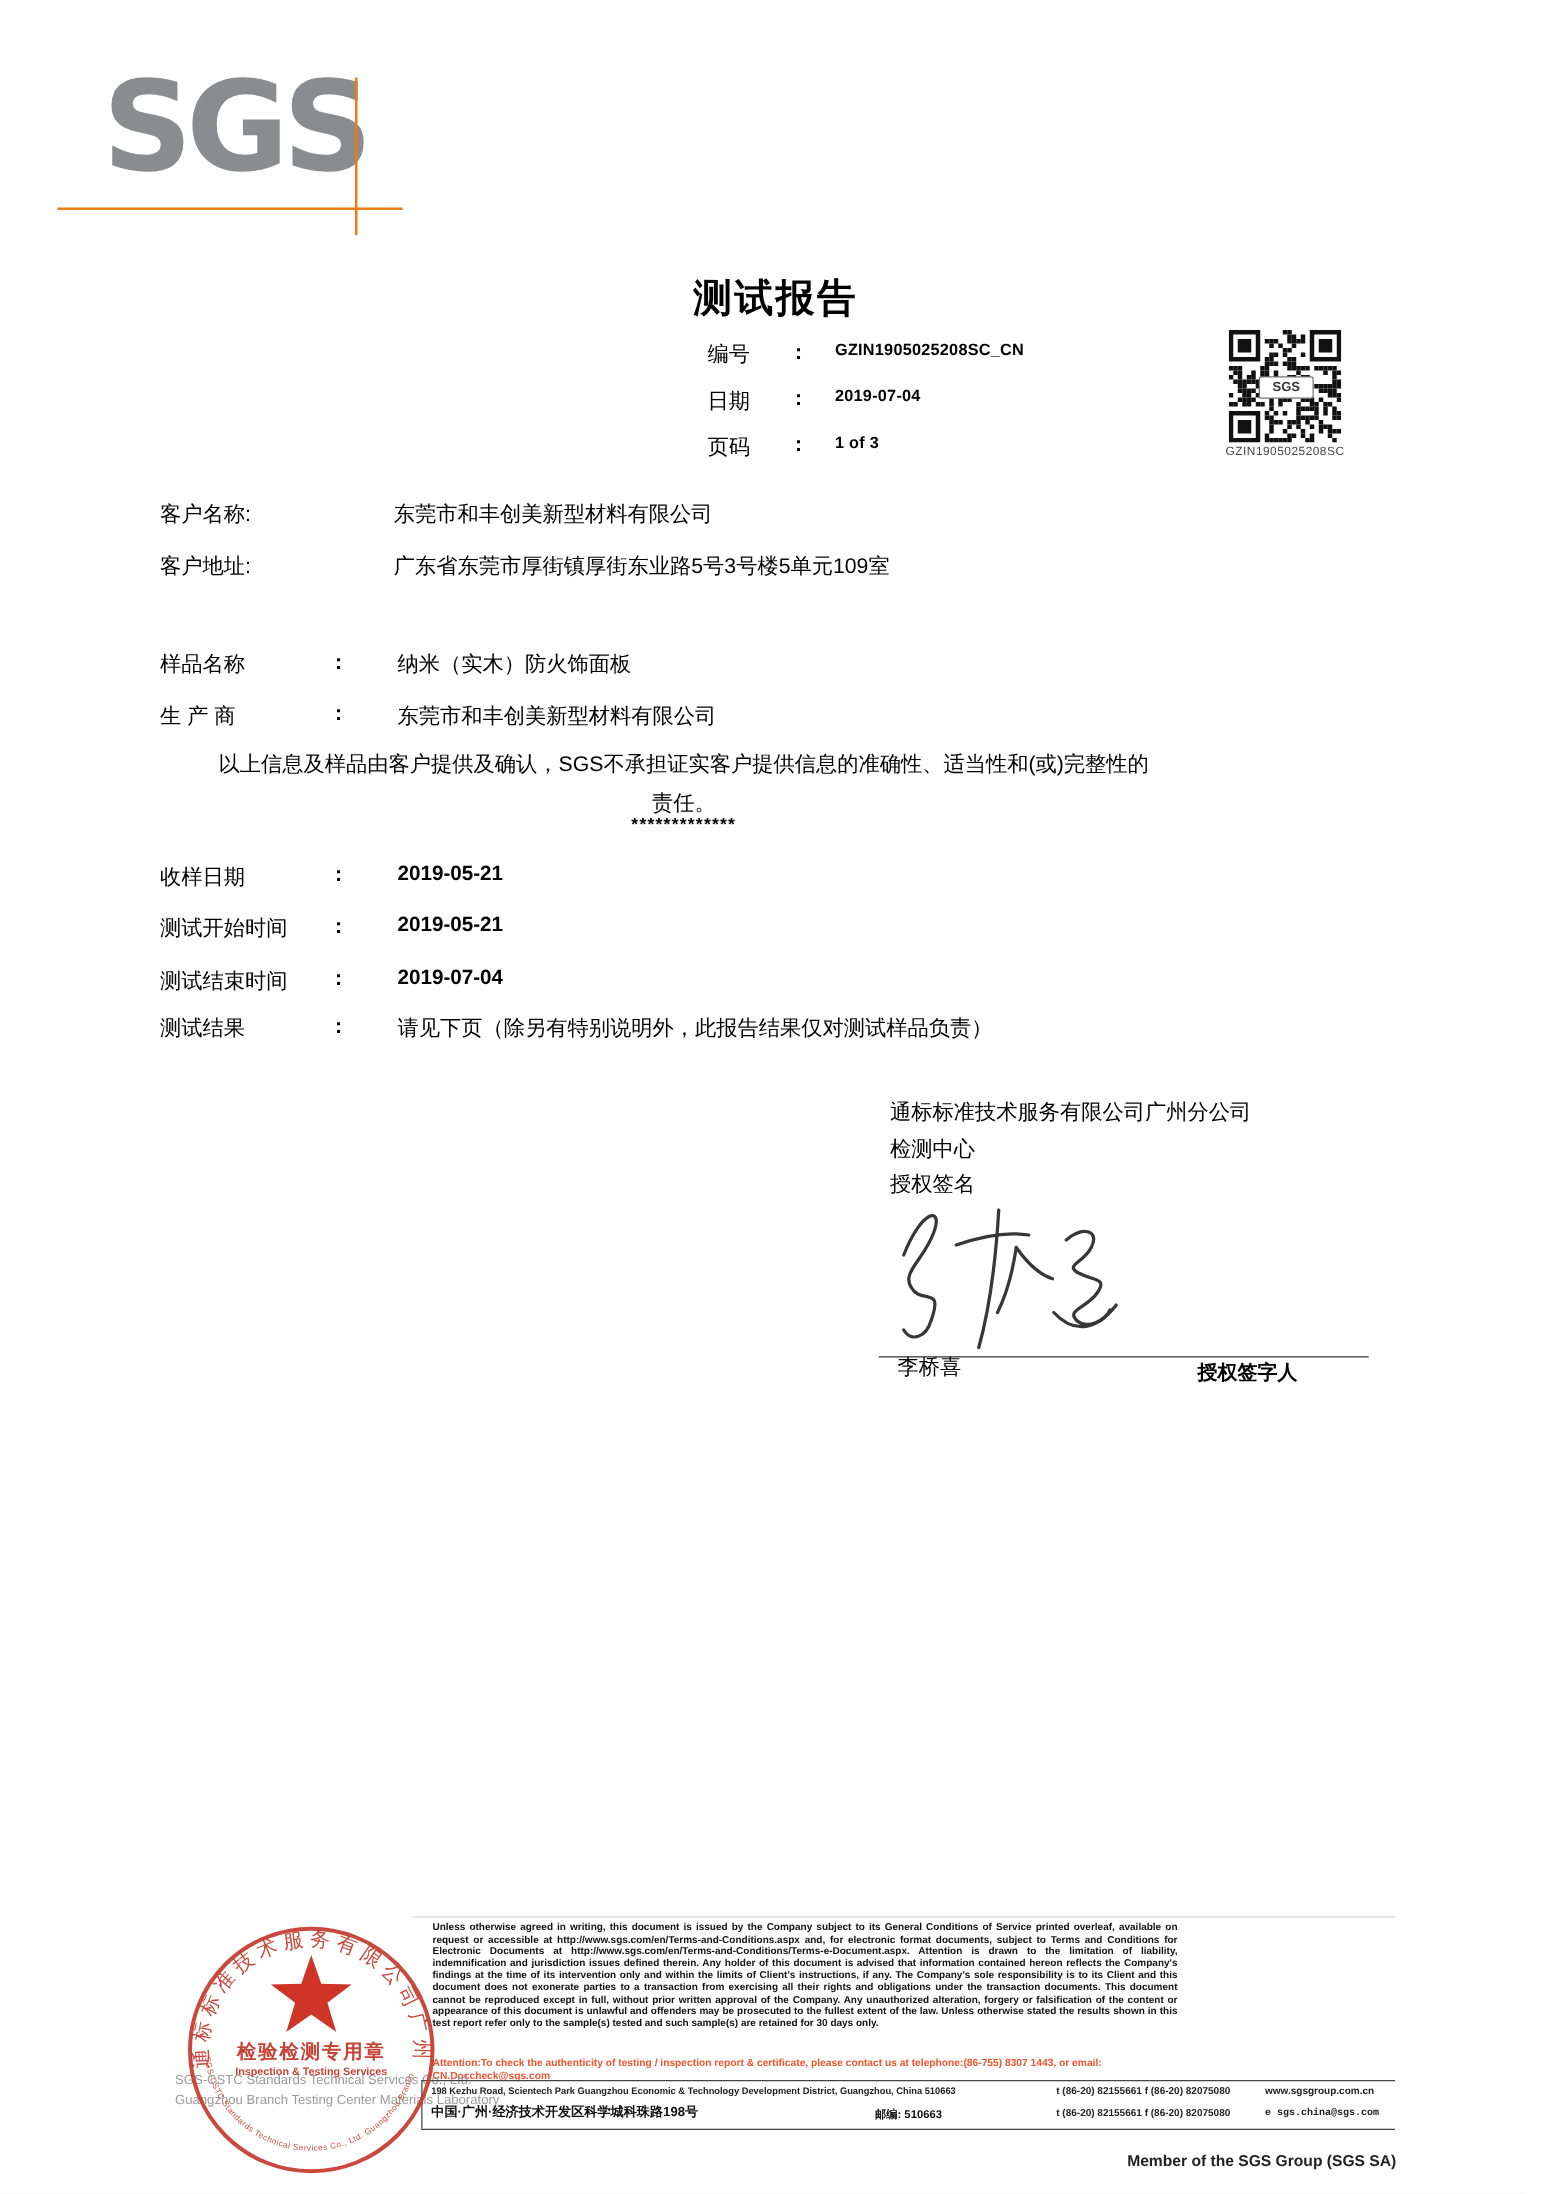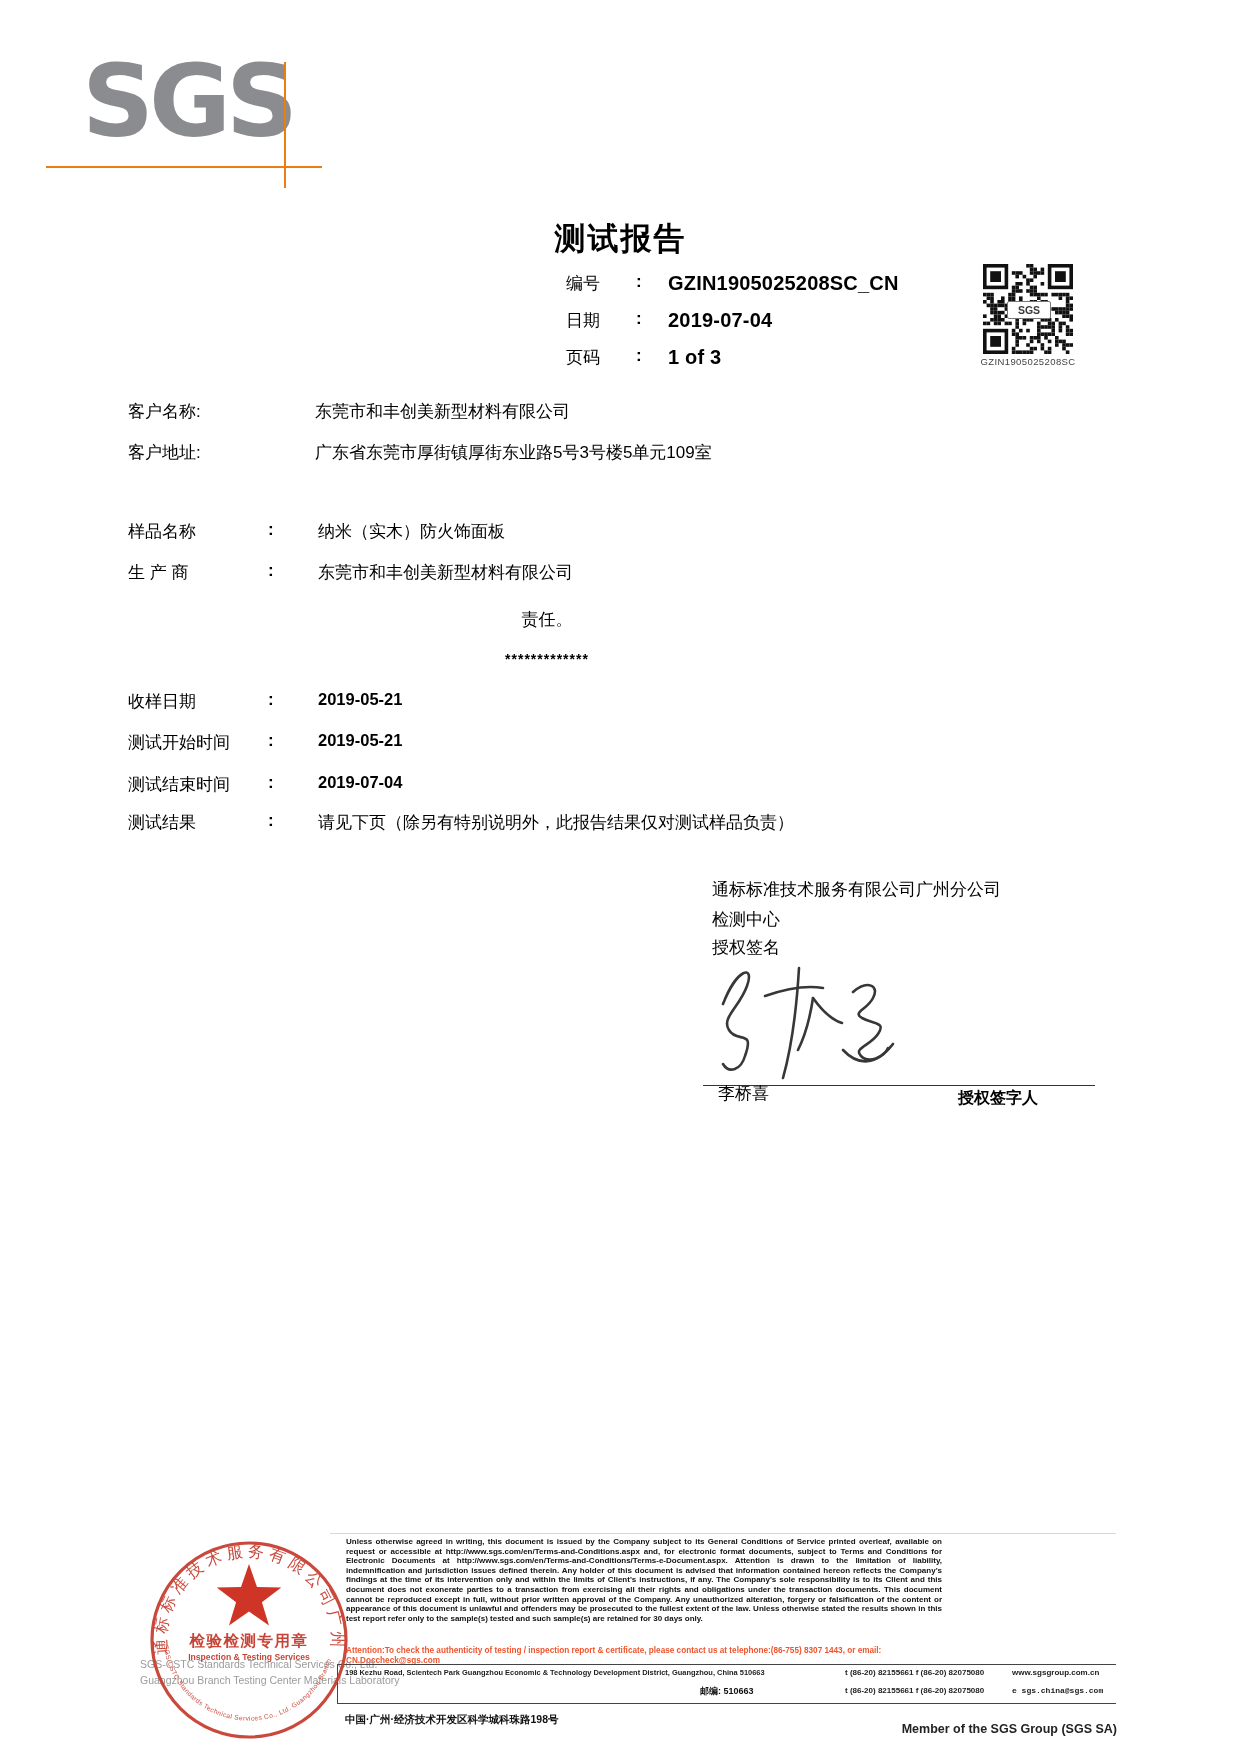--- a/index.html
+++ b/index.html
@@ -12,21 +12,21 @@
     color:#8b8c8f;letter-spacing:-5px;font-family:"DejaVu Sans","Liberation Sans",sans-serif;}
   .logo-hline{position:absolute;left:46px;top:166px;width:276px;height:2px;background:#ee7d11;}
   .logo-vline{position:absolute;left:284px;top:62px;width:2px;height:126px;background:#ee7d11;}
   
   .title{position:absolute;left:0;top:218px;width:1241px;text-align:center;
     font-size:31px;font-weight:bold;letter-spacing:2px;}
   
   .hrow{position:absolute;left:566px;height:22px;font-size:17px;white-space:nowrap;}
   .hrow .fl{position:absolute;left:0;}
   .hrow .fc{position:absolute;left:70px;font-weight:bold;}
-  .hrow .fv{position:absolute;left:102px;font-weight:bold;font-size:20px;letter-spacing:.2px;}
+  .hrow .fv{position:absolute;left:102px;font-weight:bold;font-size:13px;letter-spacing:.2px;}
   
   .qr-wrap{position:absolute;left:983px;top:264px;width:90px;height:90px;}
   .qr-center{position:absolute;left:1007px;top:301px;width:42px;height:16px;background:#fff;
     border:1px solid #777;border-radius:2px;font-size:10.5px;font-weight:bold;color:#3a3a3a;
     text-align:center;line-height:16px;}
   .qr-caption{position:absolute;left:975px;top:356px;width:106px;text-align:center;
     font-size:9.5px;color:#444;letter-spacing:.4px;}
   
   .row{position:absolute;left:128px;height:24px;font-size:17px;white-space:nowrap;}
   .row .fl{position:absolute;left:0;text-align:center;}
@@ -50,21 +50,21 @@
     font-weight:bold;color:#111;text-align:justify;}
   .attention{position:absolute;left:346px;top:1646px;width:598px;font-size:8.2px;line-height:9.8px;
     font-weight:bold;color:#f0542d;}
   .addr-line-top{position:absolute;left:337px;top:1664px;width:779px;border-top:1px solid #444;}
   .addr-line-bot{position:absolute;left:337px;top:1703px;width:779px;border-top:1px solid #444;}
   .addr-vline{position:absolute;left:337px;top:1664px;height:39px;border-left:1px solid #444;}
   .addr-en{position:absolute;left:345px;top:1668px;width:500px;font-size:7.6px;font-weight:bold;
     color:#222;transform:scaleX(.98);transform-origin:left;white-space:nowrap;}
   .phone1{position:absolute;left:845px;top:1668px;font-size:8px;font-weight:bold;color:#222;white-space:nowrap;}
   .web{position:absolute;left:1012px;top:1668px;font-size:8px;font-weight:bold;color:#222;white-space:nowrap;}
-  .addr-cn{position:absolute;left:345px;top:1683px;font-size:10.5px;font-weight:bold;color:#111;white-space:nowrap;margin-top:30px;}
+  .addr-cn{position:absolute;left:345px;top:1683px;font-size:10.5px;font-weight:bold;color:#111;white-space:nowrap;}
   .postal{position:absolute;left:700px;top:1685px;font-size:9px;font-weight:bold;color:#111;white-space:nowrap;}
   .phone2{position:absolute;left:845px;top:1686px;font-size:8px;font-weight:bold;color:#222;white-space:nowrap;}
   .email{position:absolute;left:1012px;top:1686px;font-size:8px;font-weight:bold;color:#222;white-space:nowrap;font-family:Liberation Mono, monospace;}
   .member{position:absolute;right:124px;top:1722px;font-size:12.5px;font-weight:bold;color:#222;}
   .lab-gray{position:absolute;left:140px;color:#9b9b9b;font-size:10.5px;white-space:nowrap;}
   .stamp{position:absolute;left:146px;top:1534px;width:206px;height:212px;pointer-events:none;}
   .sig-img{position:absolute;left:695px;top:952px;width:210px;height:135px;}
 </style>
 </head>
 <body>
@@ -334,20 +334,21 @@
     <span class="fc">:</span>
     <span class="fv">纳米（实木）防火饰面板</span>
   </div>
   <div class="row" style="top:561px">
     <span class="fl">生 产 商</span>
     <span class="fc">:</span>
     <span class="fv">东莞市和丰创美新型材料有限公司</span>
   </div>
 
   <div class="disclaimer">
+    <div>以上信息及样品由客户提供及确认，SGS不承担证实客户提供信息的准确性、适当性和(或)完整性的</div>
     <div class="l2">责任。</div>
   </div>
   <div class="stars">*************</div>
 
   <div class="row bold-val" style="top:690px">
     <span class="fl">收样日期</span>
     <span class="fc">:</span>
     <span class="fv">2019-05-21</span>
   </div>
   <div class="row bold-val" style="top:731px">

